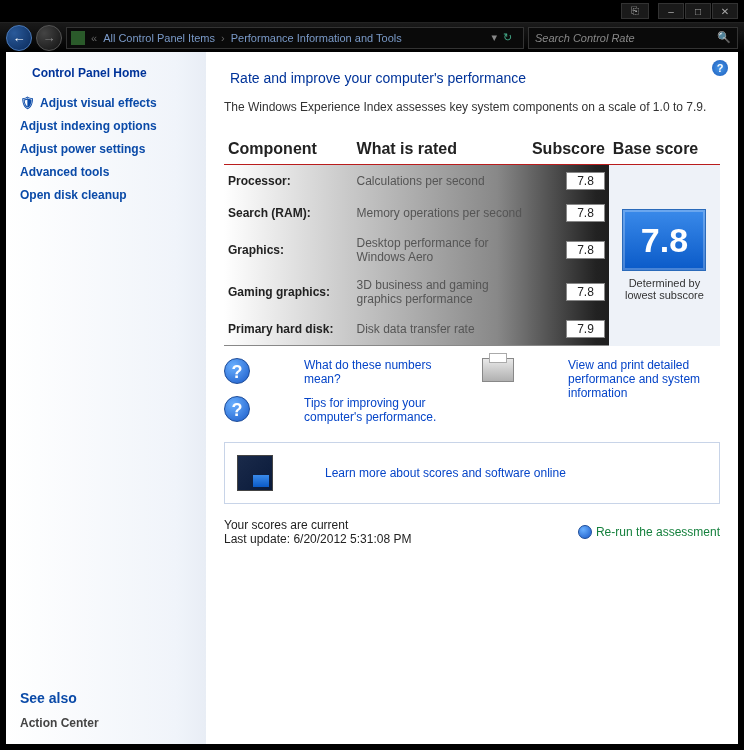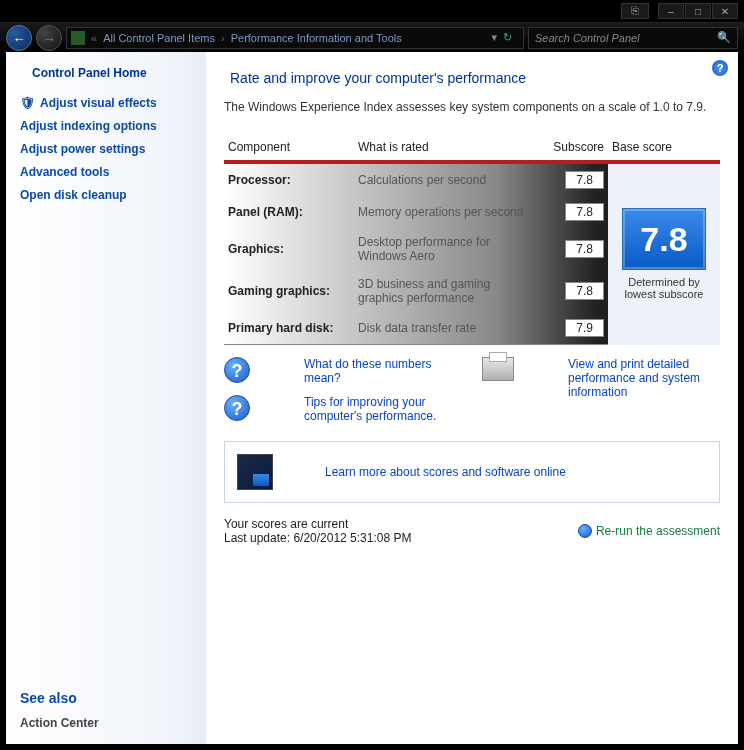--- a/index.html
+++ b/index.html
@@ -25,21 +25,21 @@
 .side-item { display: flex; align-items: center; gap: 6px; color: #0a4aa8; margin-bottom: 9px; cursor: pointer; }
 .side-icon { width: 14px; height: 14px; display: inline-block; }
 .side-spacer { flex: 1; }
 .see-also { color: #0a4aa8; font-size: 14px; margin-bottom: 10px; }
 .see-item { color: #444; font-size: 12px; cursor: pointer; }
 .main { flex: 1; background: #fff; padding: 12px 18px; font-size: 12px; color: #222; position: relative; overflow: auto; }
 .help-icon { position: absolute; top: 8px; right: 10px; width: 16px; height: 16px; background: radial-gradient(circle,#4a9aea,#1a5aba); border-radius: 50%; color: #fff; font-size: 11px; text-align: center; line-height: 16px; cursor: pointer; font-weight: bold; }
 h1 { font-size: 14px; color: #003399; font-weight: normal; margin: 6px 0 14px 6px; }
 .subtitle { font-size: 12px; color: #333; margin-bottom: 20px; }
 .score-table { width: 100%; border-collapse: collapse; }
-.score-table th { text-align: left; font-weight: normal; font-size: 12px; color: #222; border-bottom: 4px solid #b91c1c; padding: 6px 4px; }
+.score-table th { text-align: left; font-weight: bold; font-size: 16px; color: #222; border-bottom: 1px solid #b91c1c; padding: 6px 4px; }
 .score-table th.sub,.score-table td.sub { text-align: right; margin-top: 20px; }
 .score-table td { padding: 7px 4px; font-size: 12px; vertical-align: middle; }
 .row-grad { background: linear-gradient(to right, #fff 0%, #888 55%, #222 75%, #000 100%); }
 .score-table td.comp { font-weight: bold; color: #222; width: 130px; background: transparent; }
 .score-table td.desc { color: #555; width: 180px; }
 .subbox { display: inline-block; background: #fff; border: 1px solid #888; padding: 1px 10px; font-size: 12px; color: #222; min-width: 32px; text-align: center; }
 .base-cell { background: #eef2f8; text-align: center; padding: 10px; width: 112px; vertical-align: middle; }
 .base-badge { width: 84px; height: 62px; margin: 0 auto; background: linear-gradient(#3a8aea,#0a5ac8); border: 1px solid #2a6aba; box-shadow: inset 0 0 0 2px rgba(255,255,255,0.25); display: flex; align-items: center; justify-content: center; color: #fff; font-size: 34px; font-weight: bold; }
 .base-label { font-size: 11px; color: #333; margin-top: 6px; }
 .last-row td { border-bottom: 1px solid #888; }
@@ -74,21 +74,21 @@
     <div class="addrbar">
       <span class="addr-icon"></span>
       <span class="addr-sep">«</span>
       <span class="addr-item">All Control Panel Items</span>
       <span class="addr-sep">›</span>
       <span class="addr-item">Performance Information and Tools</span>
       <span class="addr-drop">▾</span>
       <span class="addr-refresh">↻</span>
     </div>
     <div class="searchbar">
-      <span>Search Control Panel</span>
+      <span>Search Control Rate</span>
       <span class="mag">🔍</span>
     </div>
   </div>
 
   <div class="content">
     <div class="sidebar">
       <div class="sidebar-home">Control Panel Home</div>
       <div class="side-item">
         <span class="side-icon">🛡</span>
         <span>Adjust visual effects</span>
@@ -126,21 +126,21 @@
         <tr class="row-grad">
           <td class="comp">Processor:</td>
           <td class="desc">Calculations per second</td>
           <td class="sub"><span class="subbox">7.8</span></td>
           <td class="base-cell" rowspan="5">
             <div class="base-badge">7.8</div>
             <div class="base-label">Determined by lowest subscore</div>
           </td>
         </tr>
         <tr class="row-grad">
-          <td class="comp">Panel (RAM):</td>
+          <td class="comp">Search (RAM):</td>
           <td class="desc">Memory operations per second</td>
           <td class="sub"><span class="subbox">7.8</span></td>
         </tr>
         <tr class="row-grad">
           <td class="comp">Graphics:</td>
           <td class="desc">Desktop performance for Windows Aero</td>
           <td class="sub"><span class="subbox">7.8</span></td>
         </tr>
         <tr class="row-grad">
           <td class="comp">Gaming graphics:</td>

